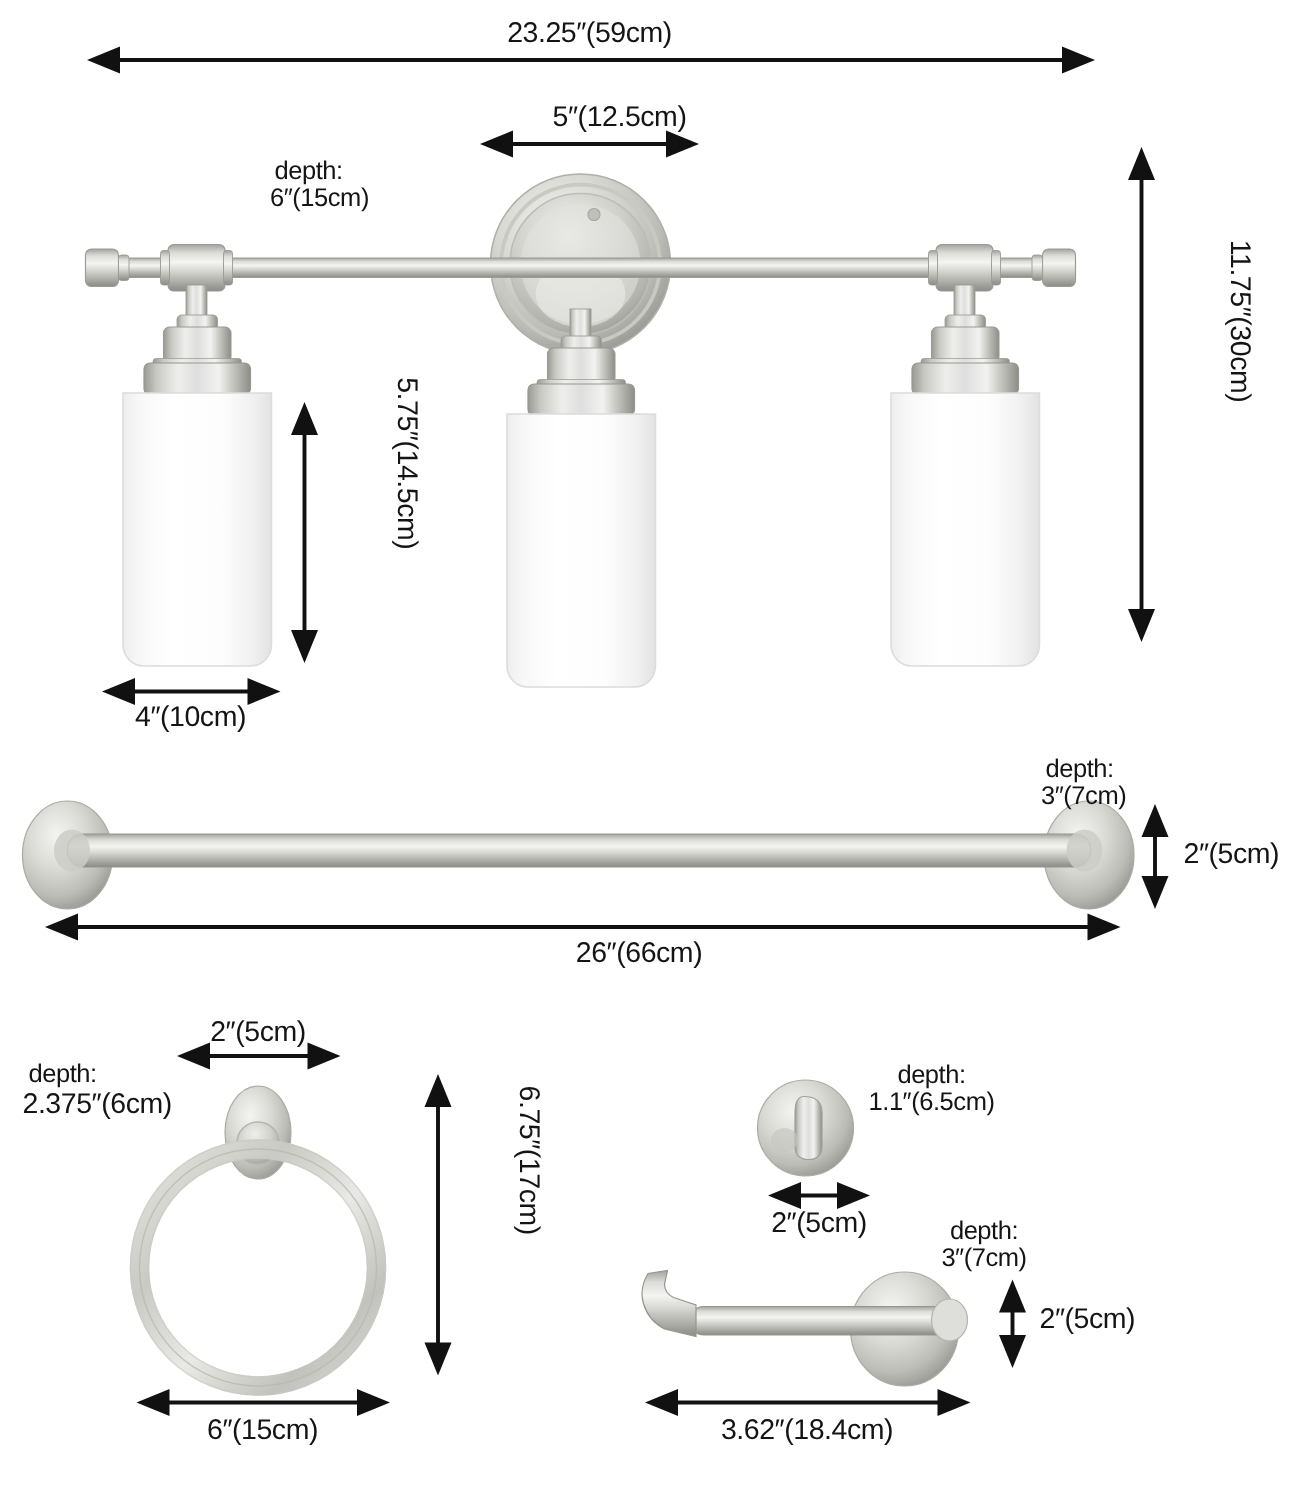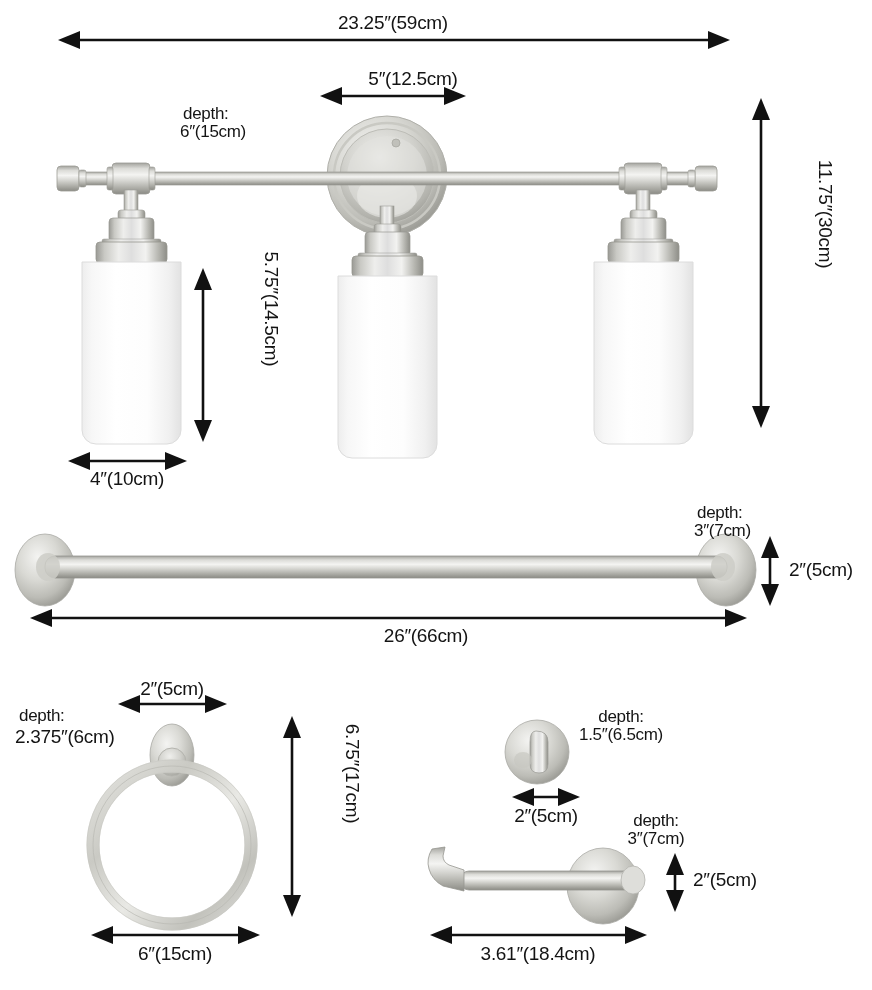--- a/index.html
+++ b/index.html
@@ -274,24 +274,24 @@
   <div class="lbl dim c" style="left:172px;top:678px;">2″(5cm)</div>
 
   <div class="lbl depth" style="left:19px;top:706px;text-align:left;">depth:</div>
   <div class="lbl depth" style="left:15px;top:726px;text-align:right;font-size:19px;">2.375″(6cm)</div>
 
   <div class="lbl dim vert" style="left:302px;top:812px;transform:rotate(90deg) translateX(-50%);">6.75″(17cm)</div>
 
   <div class="lbl dim c" style="left:175px;top:943px;">6″(15cm)</div>
 
   <div class="lbl depth c" style="left:621px;top:707px;">depth:</div>
-  <div class="lbl depth c" style="left:621px;top:725px;">1.5″(6.5cm)</div>
+  <div class="lbl depth c" style="left:621px;top:725px;">1.1″(6.5cm)</div>
 
   <div class="lbl dim c" style="left:546px;top:805px;">2″(5cm)</div>
 
   <div class="lbl depth c" style="left:656px;top:811px;">depth:</div>
   <div class="lbl depth c" style="left:656px;top:829px;">3″(7cm)</div>
 
   <div class="lbl dim" style="left:693px;top:869px;">2″(5cm)</div>
 
-  <div class="lbl dim c" style="left:538px;top:943px;">3.61″(18.4cm)</div>
+  <div class="lbl dim c" style="left:538px;top:943px;">3.62″(18.4cm)</div>
 
 </div>
 
 </body></html>

